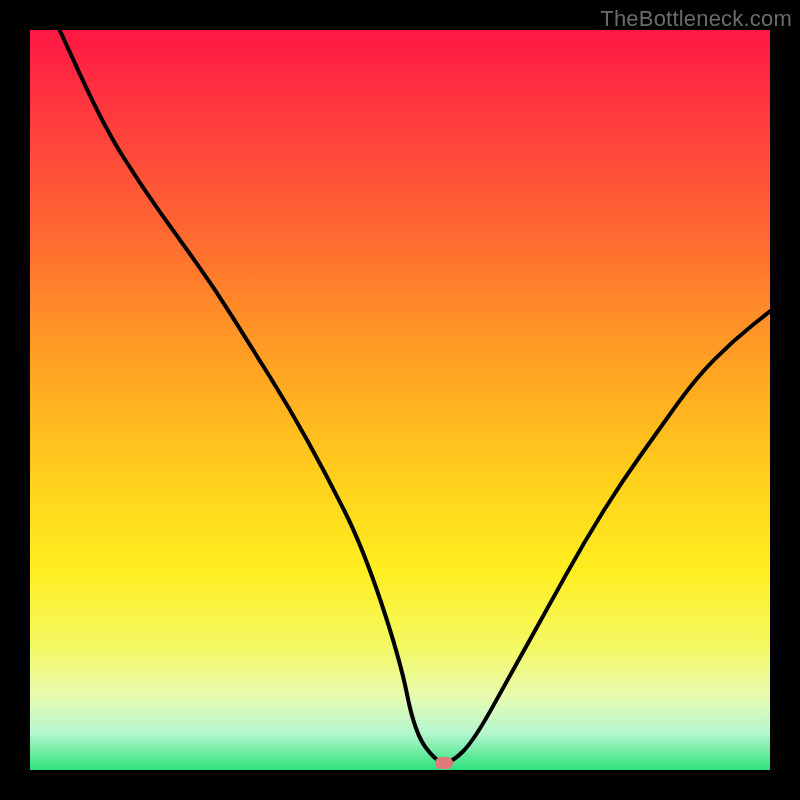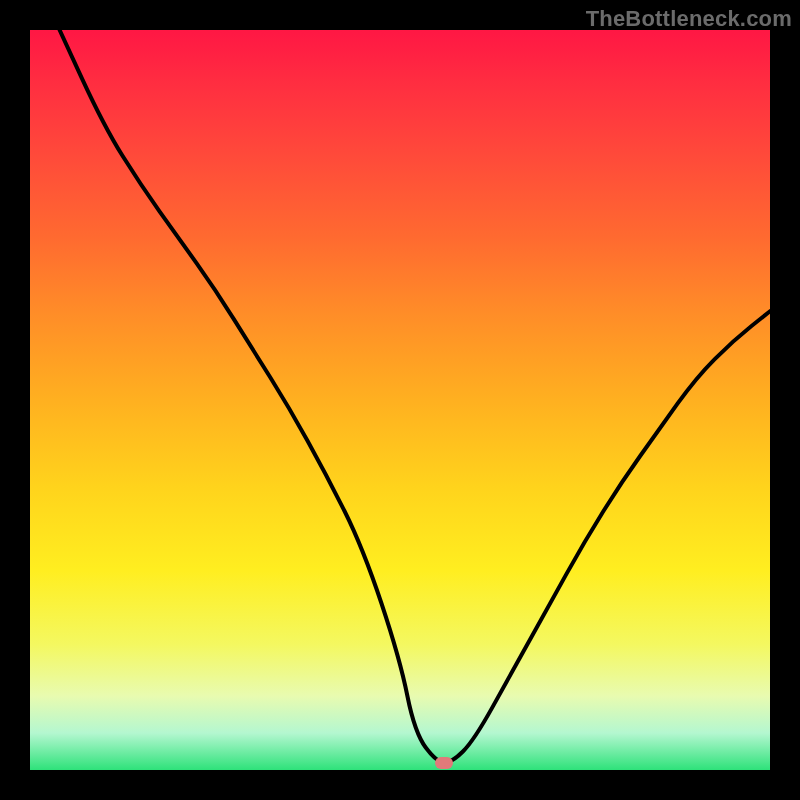--- a/index.html
+++ b/index.html
@@ -37,21 +37,21 @@
       #e8fbb0 90%,
       #b4f7d0 95%,
       #2ee27a 100%
     );
   }
   .watermark {
     position: absolute;
     top: 6px;
     right: 8px;
     font-size: 22px;
-    font-weight: 700;
+    font-weight: 400;
     color: #6b6b6b;
     letter-spacing: 0.2px;
   }
   svg.curve {
     position: absolute;
     left: 0;
     top: 0;
     width: 740px;
     height: 740px;
   }

